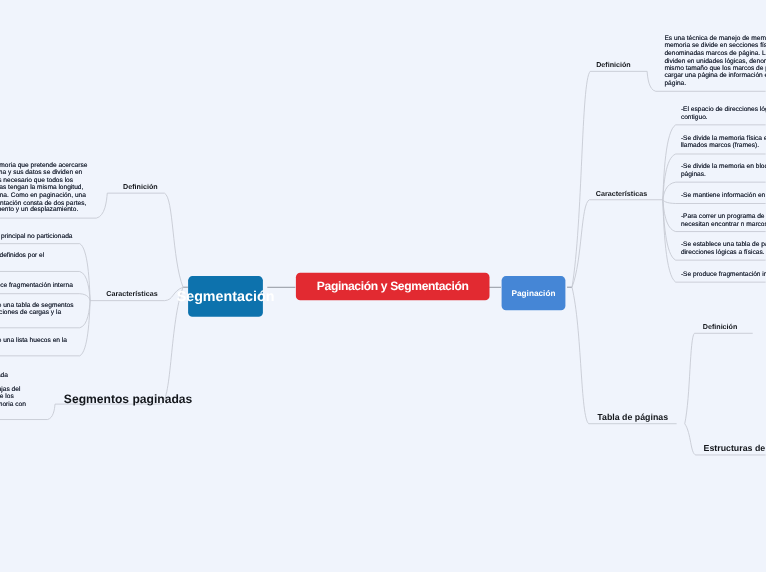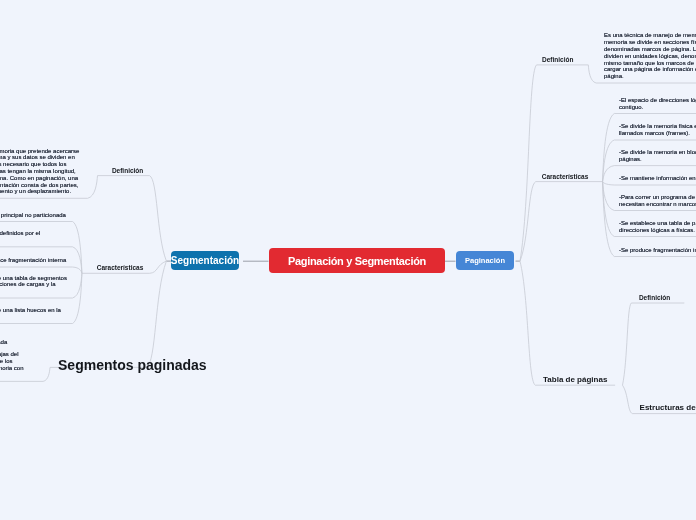--- a/index.html
+++ b/index.html
@@ -38,32 +38,32 @@
       <path d="M860 165.6H614.3C605 166.832 603.2435 176.56 602.6 181.6" fill="none" stroke="#c6cad3" stroke-width="0.8"></path>
       <path d="M860 185H614.3C605 184.7382 603.2435 182.671 602.6 181.6" fill="none" stroke="#c6cad3" stroke-width="0.8"></path>
       <path d="M860 210.5H614.3C605 208.2747 603.2435 190.7035 602.6 181.6" fill="none" stroke="#c6cad3" stroke-width="0.8"></path>
       <path d="M860 236.5H614.3C605 232.2727 603.2435 198.8935 602.6 181.6" fill="none" stroke="#c6cad3" stroke-width="0.8"></path>
       <path d="M860 256.5H614.3C605 250.7327 603.2435 205.1935 602.6 181.6" fill="none" stroke="#c6cad3" stroke-width="0.8"></path>
       <path d="M615.1 385.2H535.2C527.6 379.6155 529.12 298.95050000000003 520 261.1" fill="none" stroke="#c6cad3" stroke-width="0.8"></path>
       <path d="M684.3 303H631.3C626.9 306.699 627.78 360.129 622.5 385.2" fill="none" stroke="#c6cad3" stroke-width="0.8"></path>
       <path d="M760 413.6H632.5C627.5 412.322 628.5 393.862 622.5 385.2" fill="none" stroke="#c6cad3" stroke-width="0.8"></path>
     </svg>
   <div class="node" id="root-node" style="left:269px;top:248px;width:176px;height:25px;font-size:11px;letter-spacing:-0.33px;background:#e22a31;">Paginación y Segmentación</div>
-  <div class="node" id="left-node" style="left:171px;top:251px;width:68px;height:19px;font-size:10px;background:#0d72ad;">Segmentación</div>
-  <div class="node" id="right-node" style="left:456px;top:251px;width:58px;height:19px;font-size:7.5px;background:#4586d6;">Paginación</div>
+  <div class="node" id="left-node" style="left:171px;top:251px;width:68px;height:37px;font-size:13px;background:#0d72ad;">Segmentación</div>
+  <div class="node" id="right-node" style="left:456px;top:251px;width:58px;height:31px;font-size:7.5px;background:#4586d6;">Paginación</div>
   <div id="content">
       <div class="topic" style="font-size: 6.5px; left: 111.889px; top: 166.5px;">Definición</div>
       <div class="leaf" style="width: 168px; left: -88px; top: 147.7px;">Es una técnica de manejo de memoria que pretende acercarse a la visión del usuario. El programa y sus datos se dividen en un conjunto de segmentos. No es necesario que todos los segmentos de todos los programas tengan la misma longitud, aunque existe una longitud máxima. Como en paginación, una dirección lógica utilizando segmentación consta de dos partes, en este caso un número de segmento y un desplazamiento.</div>
       <div class="topic" style="font-size: 6.5px; left: 96.6875px; top: 264.2px;">Características</div>
       <div class="leaf" style="width: 105px; left: -34.5px; top: 211.7px;">-La memoria principal no particionada</div>
       <div class="leaf" style="width: 105px; left: -34.5px; top: 230.2px;">-Segmentos definidos por el programador</div>
       <div class="leaf" style="width: 105px; left: -34.5px; top: 257.2px;">-No se produce fragmentación interna</div>
       <div class="leaf" style="width: 105px; left: -34.5px; top: 274.6px;">-Se mantiene una tabla de segmentos con las direcciones de cargas y la longitud</div>
       <div class="leaf" style="width: 105px; left: -34.5px; top: 306.9px;">-Se mantiene una lista huecos en la memoria</div>
-      <div class="topic" style="font-size: 14px; left: 58.0391px; top: 356.8px;">Segmentos paginadas</div>
+      <div class="topic" style="font-size: 11px; left: 58.0391px; top: 356.8px;">Segmentos paginadas</div>
       <div class="leaf" style="width: 78px; left: -59.5px; top: 339.3px;">-Segmentación paginada</div>
       <div class="leaf" style="width: 78px; left: -50.5px; top: 351.2px;">-Combina las ventajas del direccionamiento de los segmentos de memoria con la paginación</div>
       <div class="topic" style="font-size: 6.5px; left: 541.989px; top: 55.8px;">Definición</div>
       <div class="leaf" style="width: 152px; left: 604px; top: 32.4px;">Es una técnica de manejo de memoria, en la cual la memoria se divide en secciones físicas de igual tamaño, denominadas marcos de página. Los programas se dividen en unidades lógicas, denominadas páginas, del mismo tamaño que los marcos de página. Así, se puede cargar una página de información en cualquier marco de página.</div>
       <div class="topic" style="font-size: 6.5px; left: 541.688px; top: 172.5px;">Características</div>
       <div class="leaf" style="width: 158px; left: 619px; top: 96.9px;">-El espacio de direcciones lógico de un proceso no es contiguo.</div>
       <div class="leaf" style="width: 158px; left: 619px; top: 123.4px;">-Se divide la memoria física en bloques de tamaño fijo llamados marcos (frames).</div>
       <div class="leaf" style="width: 158px; left: 619px; top: 149px;">-Se divide la memoria en bloques de tamaño fijo llamados páginas.</div>
       <div class="leaf" style="width: 158px; left: 619px; top: 175.2px;">-Se mantiene información en los marcos libres.</div>
       <div class="leaf" style="width: 158px; left: 619px; top: 193.9px;">-Para correr un programa de tamaño n páginas, se necesitan encontrar n marcos y cargar el programa.</div>

